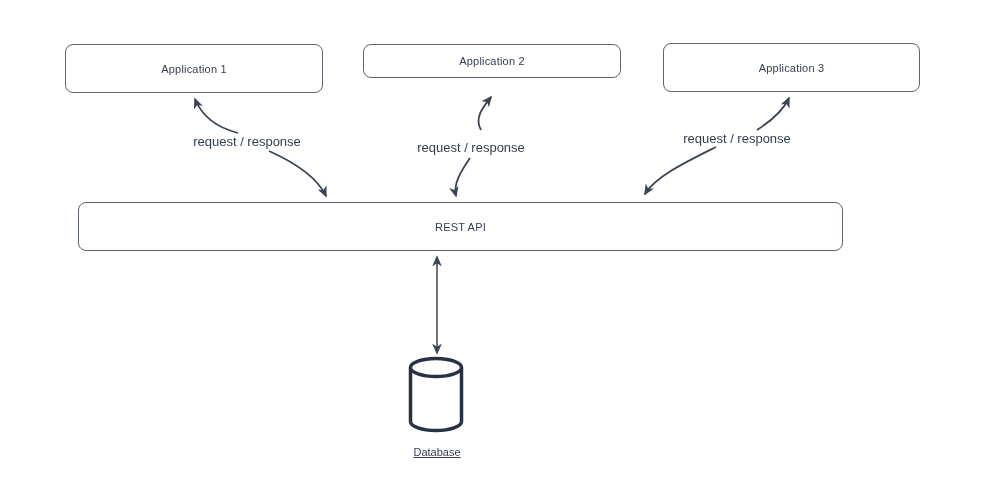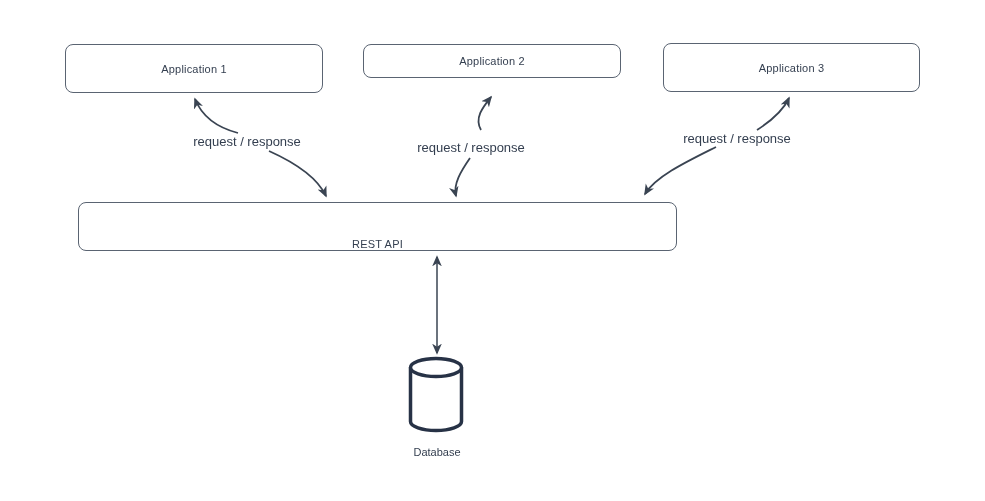--- a/index.html
+++ b/index.html
@@ -24,35 +24,35 @@
     background:#ffffff;
     display:flex;align-items:center;justify-content:center;
     font-size:11px;
     color:var(--text);
     letter-spacing:.2px;
     box-sizing:border-box;
   }
   #app1{left:65px;top:44px;width:258px;height:49px;}
   #app2{left:363px;top:44px;width:258px;height:34px;}
   #app3{left:663px;top:43px;width:257px;height:49px;}
-  #rest{left:78px;top:202px;width:599px;height:49px;align-items:flex-end;}
+  #rest{left:78px;top:202px;width:765px;height:49px;}
   .edge-label{
     position:absolute;
     font-size:13px;
     color:var(--text);
     white-space:nowrap;
     transform:translate(-50%,-50%);
   }
   #label1{left:247px;top:141px;}
   #label2{left:471px;top:147px;}
   #label3{left:737px;top:138px;}
   #db-label{
     position:absolute;left:437px;top:452px;
     transform:translate(-50%,-50%);
-    font-size:11px;color:var(--text);
+    font-size:11px;color:var(--text);text-decoration:underline;
   }
   svg.overlay{position:absolute;left:0;top:0;pointer-events:none;}
   .edge{stroke:var(--stroke);stroke-width:1.8;fill:none;}
   .edge-thin{stroke:var(--stroke);stroke-width:1.5;fill:none;}
   .cyl{stroke:#273246;stroke-width:3.5;fill:#ffffff;}
   marker path{fill:var(--stroke);}
 </style>
 </head>
 <body>
 

